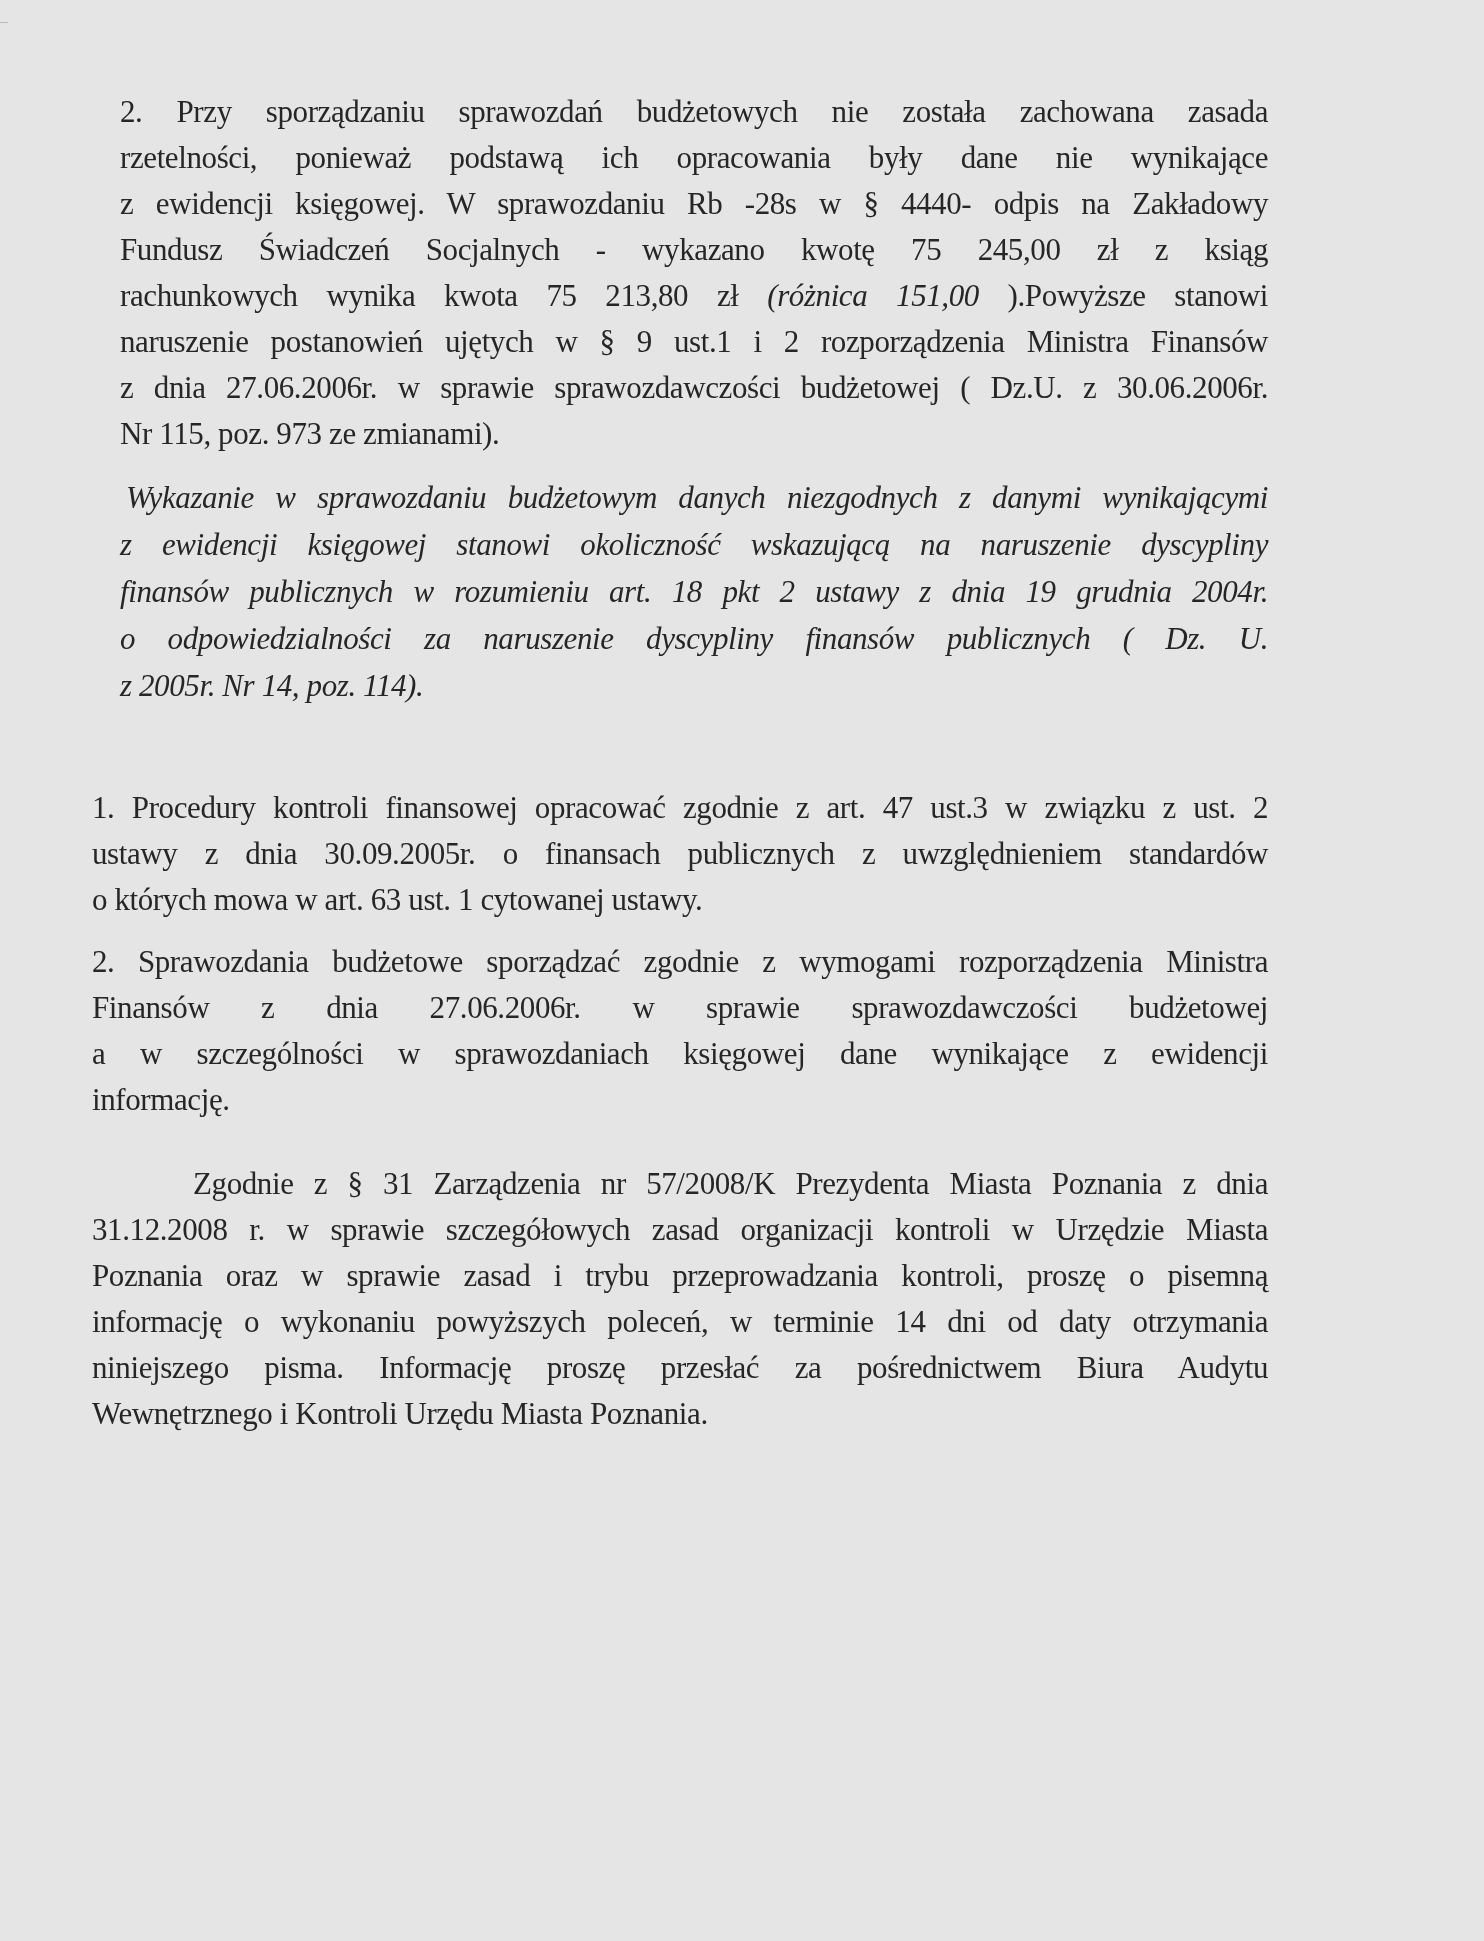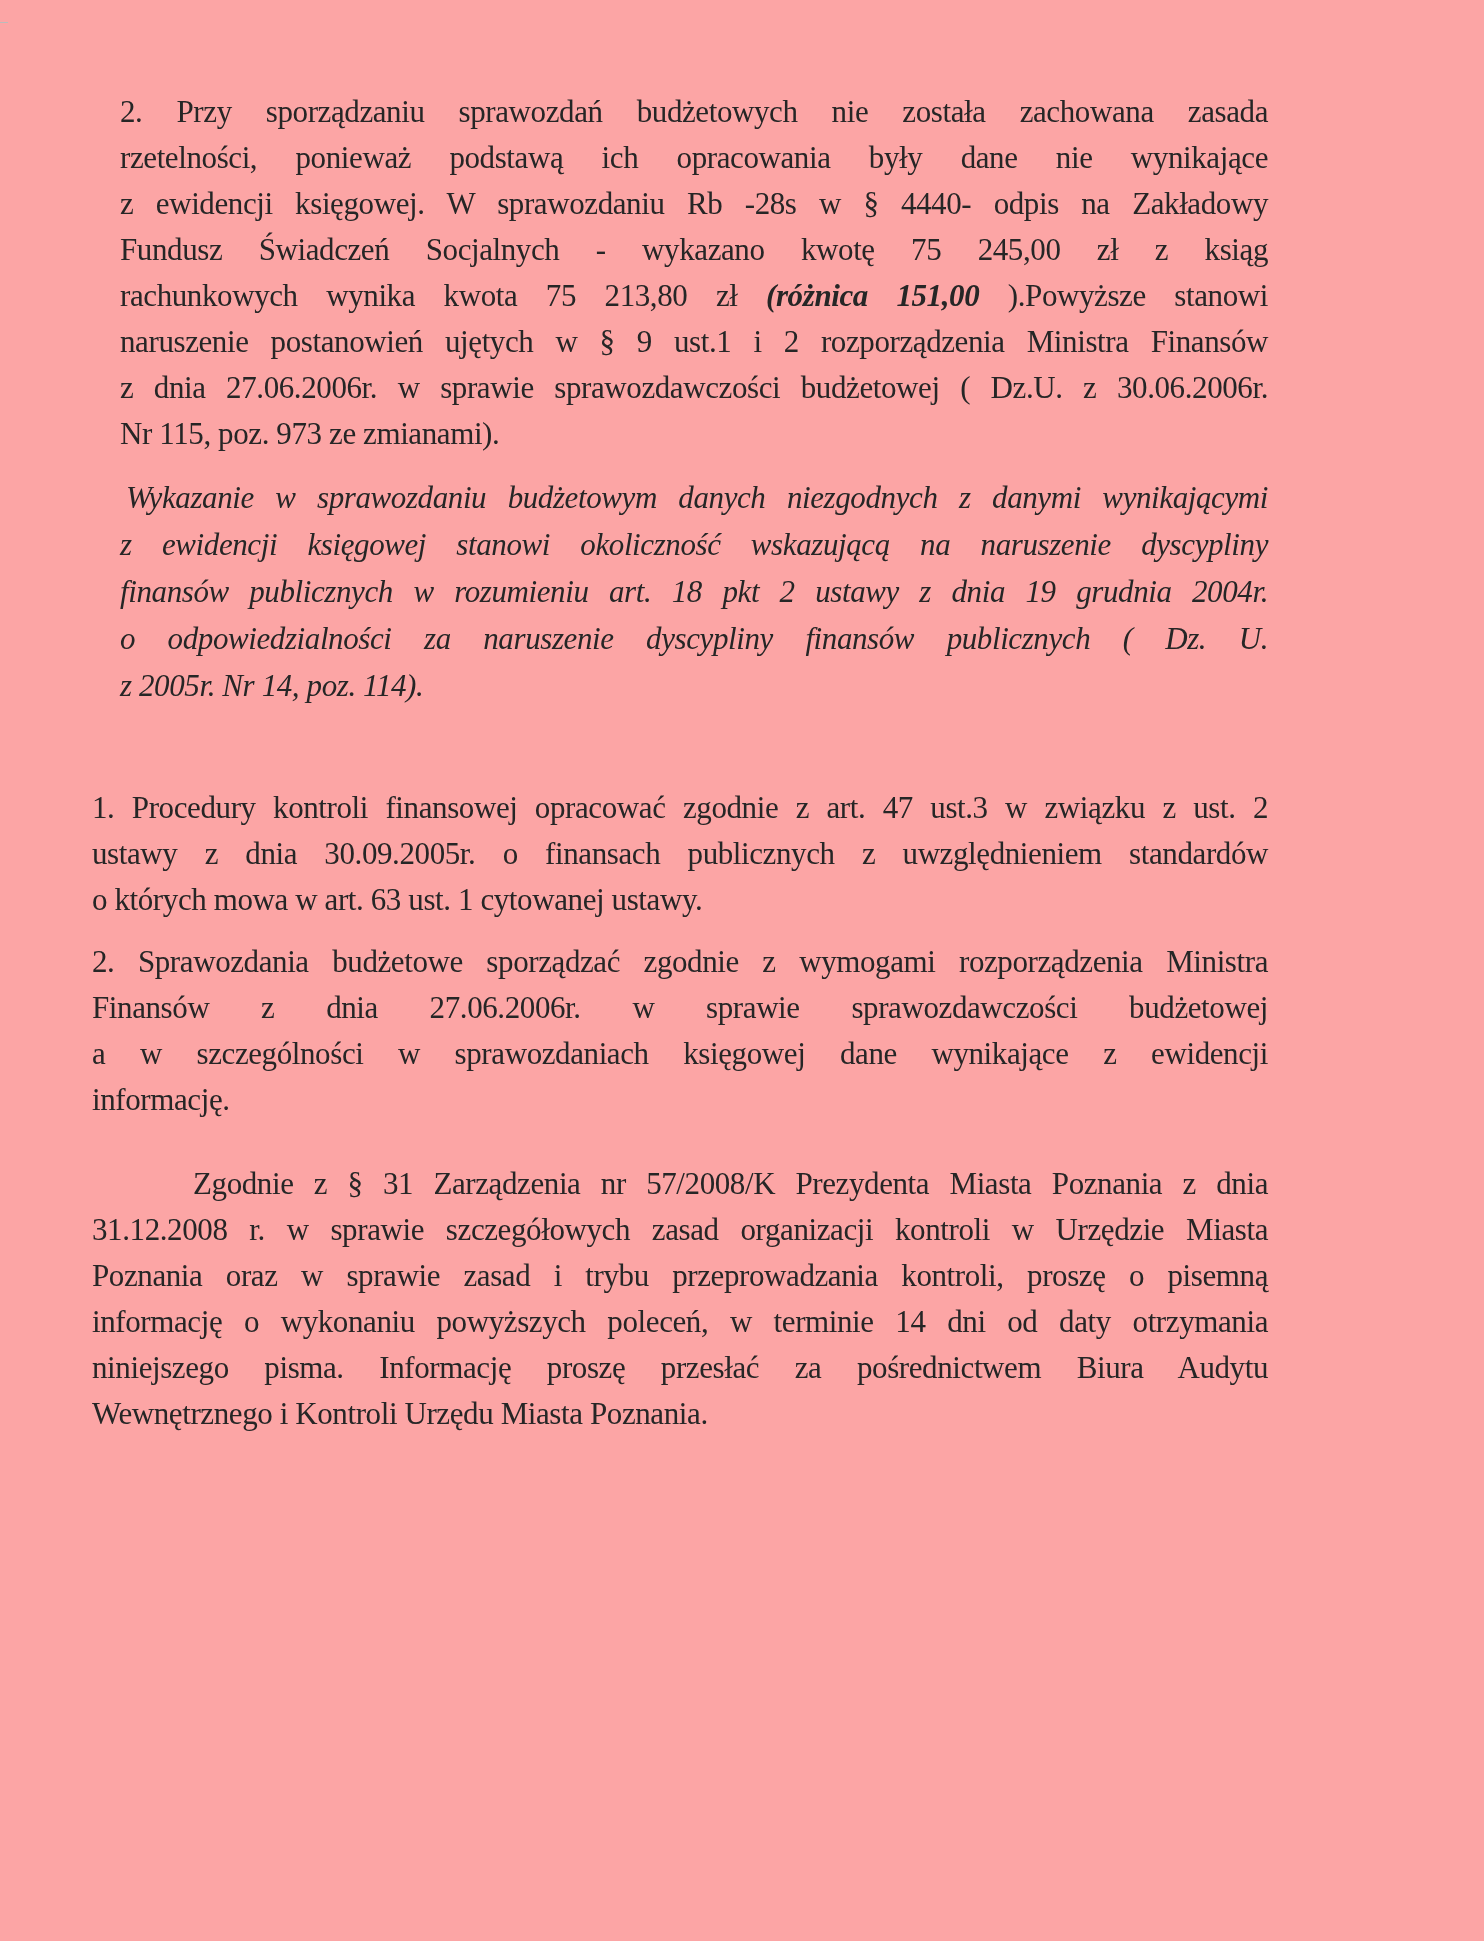--- a/index.html
+++ b/index.html
@@ -1,36 +1,36 @@
 <!DOCTYPE html>
 <html><head>
   <meta charset="utf-8">
   <style>
     html, body { margin: 0; padding: 0; background: #ffffff; }
     body { width: 1484px; height: 1941px; position: relative; overflow: hidden; }
     .page {
       position: absolute; left: 0; top: 0; width: 1484px; height: 1941px;
-      background: #fca5a5;
+      background: #e5e5e5;
       font-family: "Liberation Serif", "DejaVu Serif", serif;
       color: #262626;
     }
     .line {
       position: absolute;
       left: 120px;
       width: 1148px;
       font-size: 31px;
       line-height: 40px;
       white-space: nowrap;
       letter-spacing: -0.4px;
       text-align: justify;
       text-align-last: justify;
     }
     .line.last { text-align-last: left; }
     .italic { font-style: italic; }
-    .bi { font-style: italic; font-weight: bold; }
+    .bi { font-style: italic; font-weight: normal; }
     .indent { left: 193px; width: 1075px; }
     .it-indent { left: 126px; width: 1142px; }
     .corner-mark {
       position: absolute; left: 0; top: 22px; width: 8px; height: 1px; background: #bbb;
     }
   </style>
 </head>
 <body>
 
 <div class="page">

